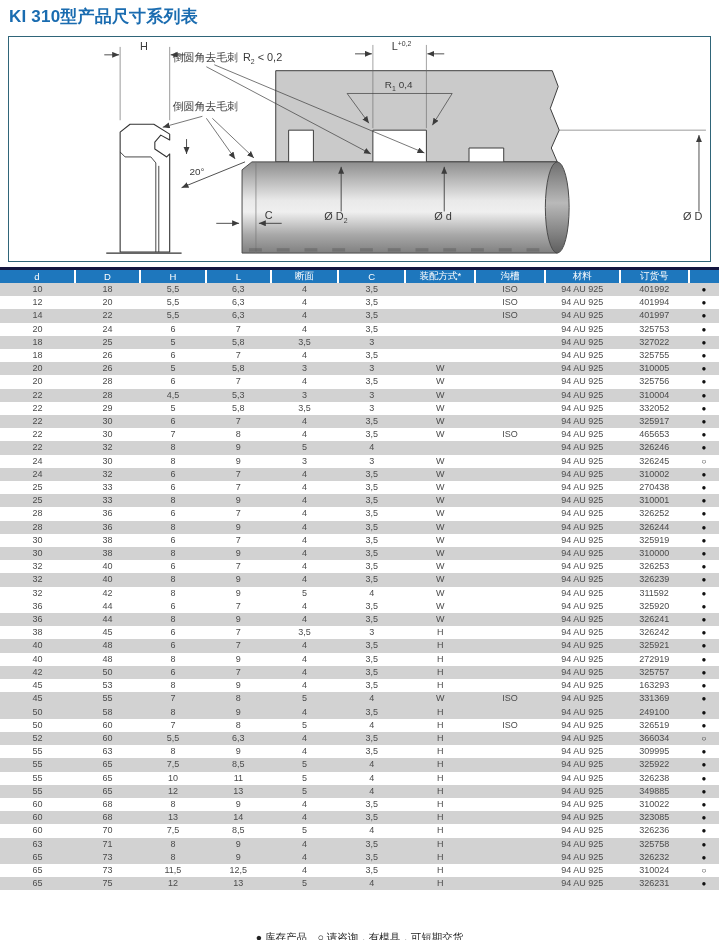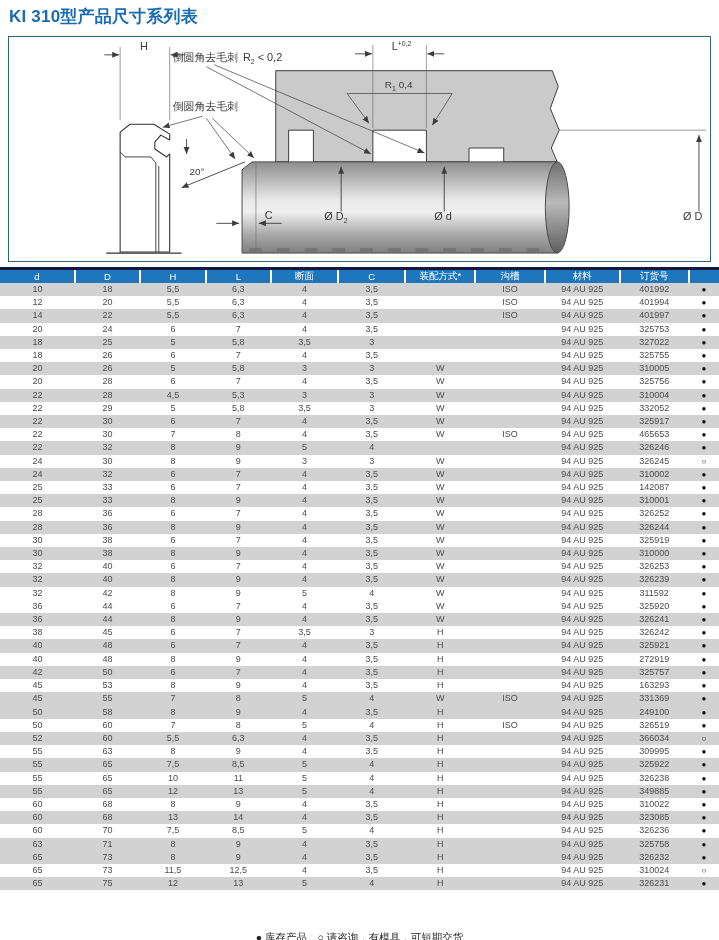--- a/index.html
+++ b/index.html
@@ -369,21 +369,21 @@
         <tr>
           <td>25</td>
           <td>33</td>
           <td>6</td>
           <td>7</td>
           <td>4</td>
           <td>3,5</td>
           <td>W</td>
           <td></td>
           <td>94 AU 925</td>
-          <td>142087</td>
+          <td>270438</td>
           <td class="dot">●</td>
         </tr>
         <tr class="alt">
           <td>25</td>
           <td>33</td>
           <td>8</td>
           <td>9</td>
           <td>4</td>
           <td>3,5</td>
           <td>W</td>

